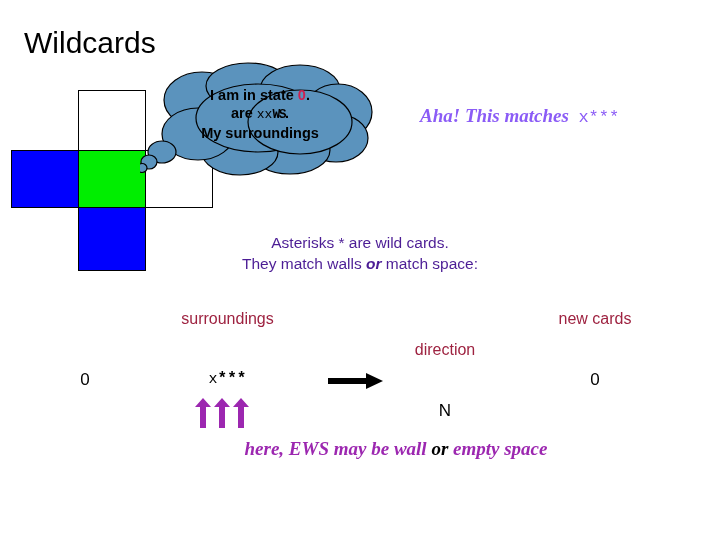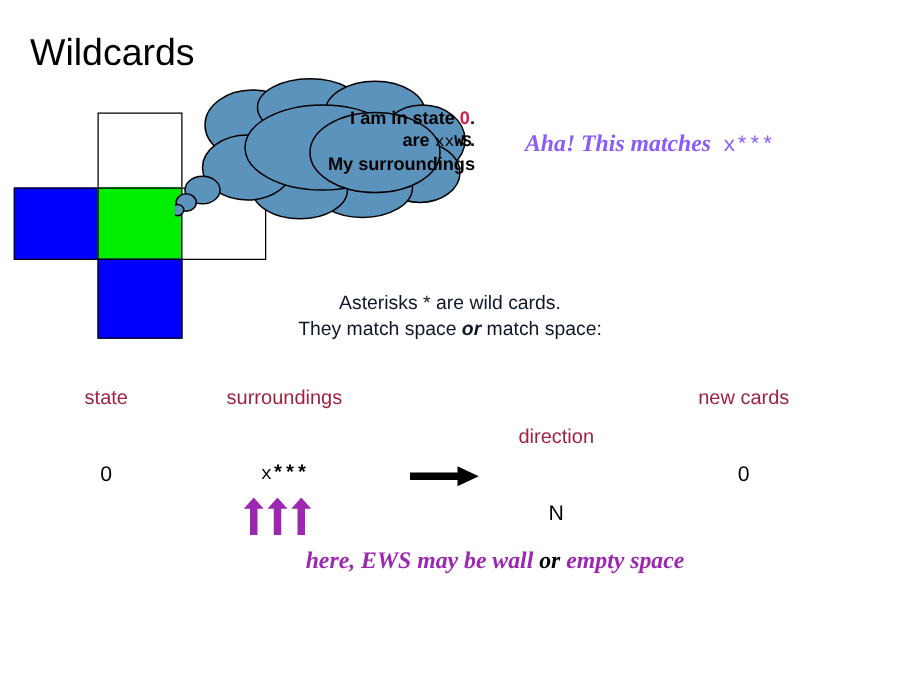--- a/index.html
+++ b/index.html
@@ -53,21 +53,21 @@
     top: 62px;
     width: 240px;
     height: 116px;
   }
   #thought-bubble svg { display: block; }
   #bubble-text {
     position: absolute;
     left: 0;
     top: 24px;
     width: 240px;
-    text-align: right;
+    text-align: center;
     font-family: "Liberation Sans", sans-serif;
     font-size: 14.5px;
     font-weight: bold;
     line-height: 18px;
     color: #000000;
     pointer-events: none;
   }
   #bubble-text .state-val { color: #d02050; }
   #bubble-text .mono-x {
     font-family: "Liberation Mono", "DejaVu Sans Mono", monospace;
@@ -104,21 +104,21 @@
   
   #asterisk-note {
     position: absolute;
     left: 0px;
     top: 232px;
     width: 720px;
     text-align: center;
     font-family: "Liberation Sans", sans-serif;
     font-size: 15.5px;
     line-height: 21px;
-    color: #0f172a;
+    color: #4c1d95;
   }
   #asterisk-note b { font-style: italic; font-weight: bold; }
 
   
   #rule-table {
     position: absolute;
     left: 0;
     top: 310px;
     width: 720px;
   }
@@ -237,27 +237,26 @@
   <div id="aha-line">
     <span>Aha! This matches</span>&nbsp;
     <span class="pattern">x***</span>
   </div>
 
   <div id="asterisk-note">
     <div>
       <span>Asterisks </span><span>*</span><span> are wild cards.</span>
     </div>
     <div>
-      <span>They match space </span><b>or</b><span> match space:</span>
+      <span>They match walls </span><b>or</b><span> match space:</span>
     </div>
   </div>
 
   <div id="rule-table">
     <div class="table-row">
-      <div class="th col-state">state</div>
       <div class="th col-surroundings">surroundings</div>
       <div class="th col-direction">direction</div>
       <div class="th col-newstate">new cards</div>
     </div>
     <div class="table-row" style="margin-top:26px;">
       <div class="td col-state">0</div>
       <div class="td col-surroundings mono-pattern"><span class="lit">x</span><span class="star">***</span></div>
       <div class="td col-direction">N</div>
       <div class="td col-newstate">0</div>
     </div>

